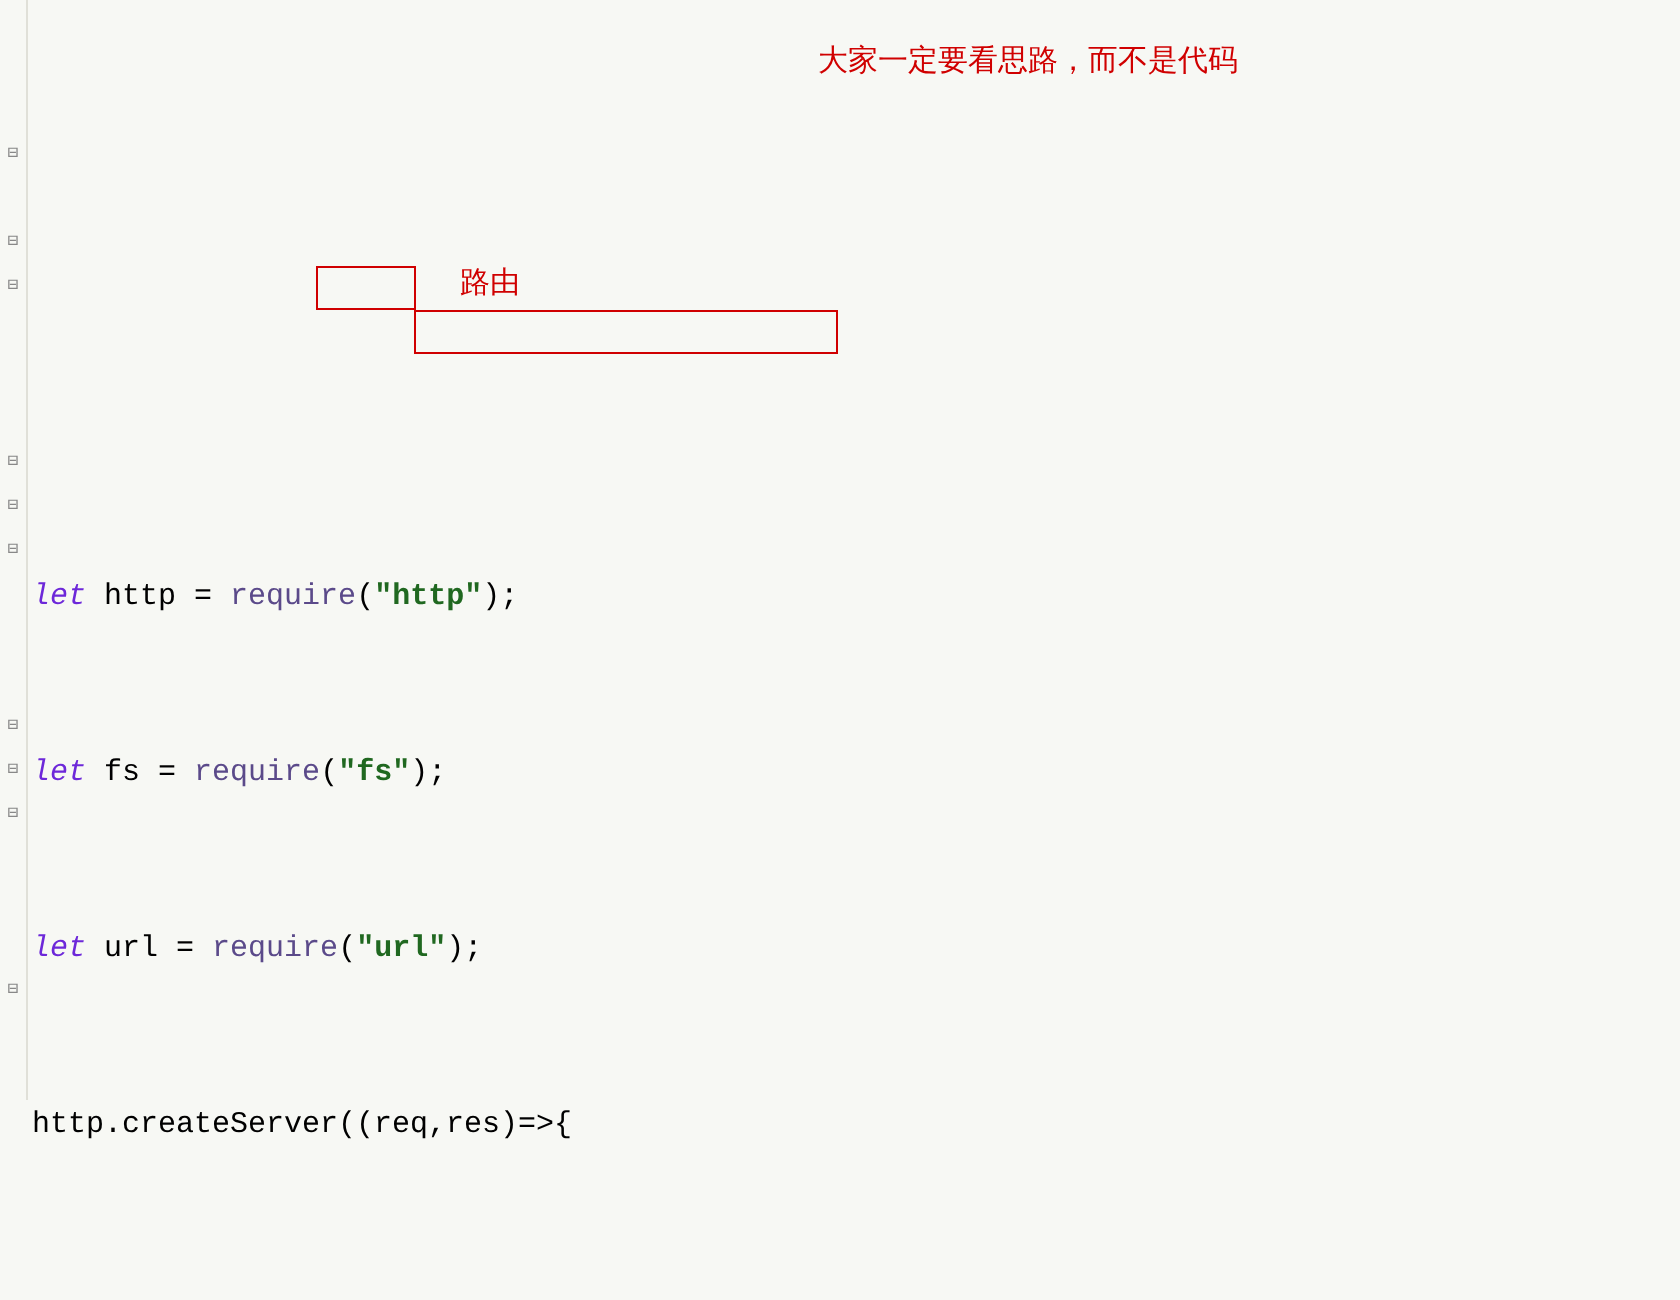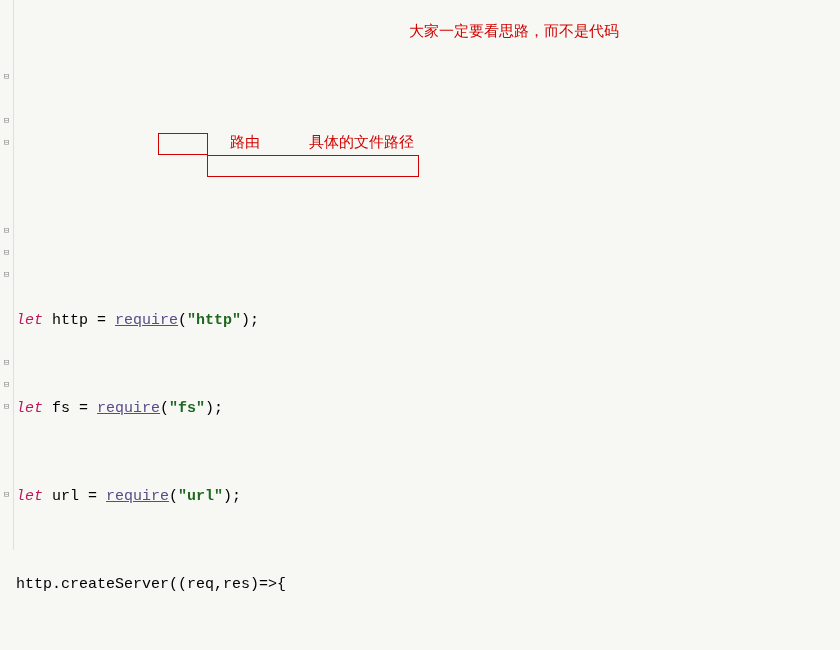--- a/index.html
+++ b/index.html
@@ -32,22 +32,22 @@
     flex: 1;
     padding: 2px 0 2px 2px;
     line-height: 22px;
     white-space: pre;
     position: relative;
   }
   .line {
     height: 22px;
     position: relative;
   }
-  .kw { color: #be185d; font-style: italic; }
-  .ident { color: #5b4a8a; text-decoration: underline; }
+  .kw { color: #6d28d9; font-style: italic; }
+  .ident { color: #5b4a8a; }
   .str { color: #206820; font-weight: bold; }
   .comment-red {
     color: #d00000;
     position: absolute;
     font-family: "Microsoft YaHei", sans-serif;
     font-size: 15px;
   }
   .redbox {
     position: absolute;
     border: 1px solid #d00000;
@@ -94,21 +94,20 @@
 
     
     <span class="comment-red" style="top:20px; left:395px;">大家一定要看思路，而不是代码</span>
 
     
     <div class="redbox" style="top:133px; left:144px; width:48px; height:20px;"></div>
     <div class="redbox" style="top:155px; left:193px; width:210px; height:20px;"></div>
 
     
     <span class="comment-red" style="top:131px; left:216px;">路由</span>
-    <span class="comment-red" style="top:131px; left:295px;">具体的文件路径</span>
 
     <div class="line"><span class="kw">let</span><span> http </span><span>= </span><span class="ident">require</span><span>(</span><span class="str">"http"</span><span>);</span></div>
 
     <div class="line"><span class="kw">let</span><span> fs </span><span>= </span><span class="ident">require</span><span>(</span><span class="str">"fs"</span><span>);</span></div>
 
     <div class="line"><span class="kw">let</span><span> url </span><span>= </span><span class="ident">require</span><span>(</span><span class="str">"url"</span><span>);</span></div>
 
     <div class="line"><span>http.createServer((req,res)=&gt;{</span></div>
 
     

